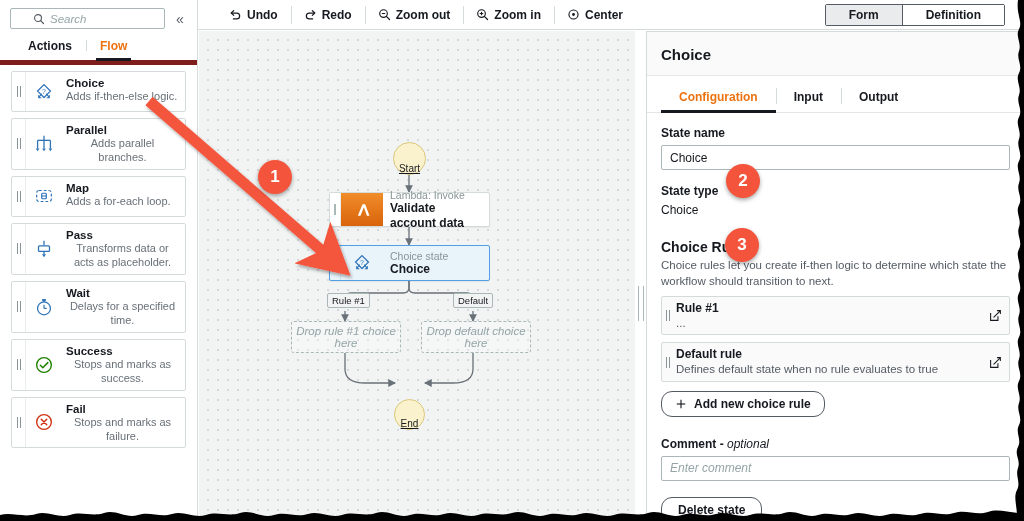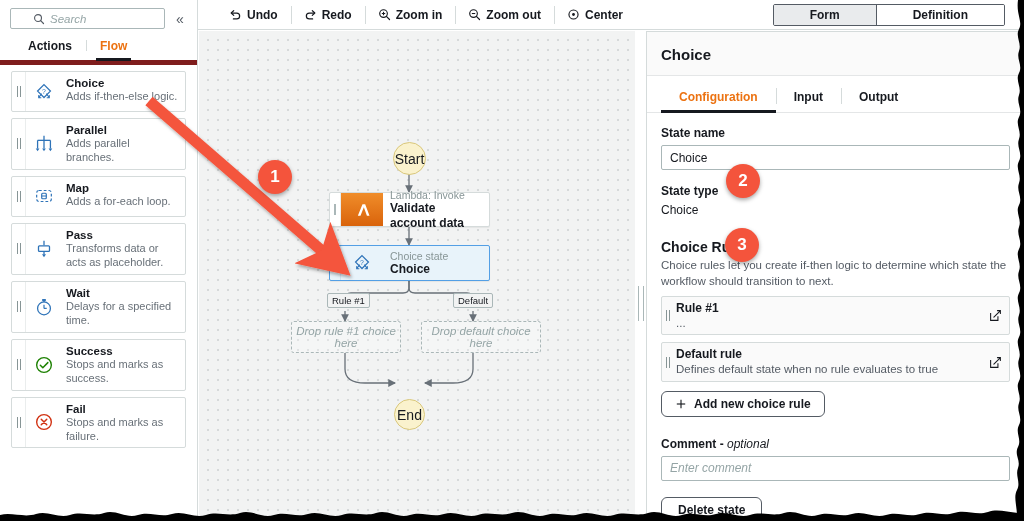--- a/index.html
+++ b/index.html
@@ -53,38 +53,38 @@
   }
   .grip {
     width:14px; display:flex; align-items:center; justify-content:center; flex:none;
     border-right:1px solid #eaeded;
   }
   .grip i { display:block; width:1px; height:11px; background:#879596; margin:0 1px; }
   .grip span { display:flex; }
   .pal-icon { width:36px; display:flex; align-items:center; justify-content:center; flex:none; }
   .pal-txt { padding: 4px 6px 4px 4px; line-height:1.25; }
   .pal-title { font-weight:bold; font-size:11.5px; color:#16191f; }
-  .pal-desc { font-size:11px; color:#687078; }
+  .pal-desc { font-size:11px; color:#687078;text-align:center; }
 
   
   #toolbar {
     position:absolute; left:198px; top:0; width:826px; height:30px;
     background:#fff; border-bottom:1px solid #d5dbdb; display:flex; align-items:center;
   }
   .tb-btn {
     display:flex; align-items:center; gap:5px; padding:0 13px; height:30px;
     font-size:12px; font-weight:bold; color:#16191f; cursor:pointer; position:relative;
   }
   .tb-btn.div:before{ content:""; position:absolute; left:0; top:6px; bottom:6px; width:1px; background:#d5dbdb;}
   .tb-spacer{ flex:1; }
   .seg {
     display:flex; margin-right:19px; border:1px solid #545b64; border-radius:2px; overflow:hidden;
   }
   .seg div {
-    padding:3px 36px; font-size:12px; font-weight:bold; color:#16191f; cursor:pointer; background:#fff;
+    padding:3px 23px; font-size:12px; font-weight:bold; color:#16191f; cursor:pointer; background:#fff;
   }
   .seg div.on { background:#e9ebed; border-right:1px solid #545b64; }
 
   
   #canvas {
     position:absolute; left:199px; top:31px; width:436px; height:490px;
     background-color:#f2f3f3;
     background-image: radial-gradient(#d6d9da 1px, transparent 1px);
     background-size: 10px 10px;
     background-position: 4px 4px;
@@ -101,21 +101,21 @@
   }
   .node .grip2 { width:11px; display:flex; align-items:center; justify-content:center; flex:none; border-right:1px solid #eaeded;}
   .node .grip2 i{ width:2px; height:11px; background:#aab7b8; display:block;}
   .node-icon { width:42px; display:flex; align-items:center; justify-content:center; flex:none; }
   .node-body{ padding:4px 10px 4px 7px; line-height:1.2; display:flex; flex-direction:column; justify-content:center;}
   .node-sub{ font-size:10.5px; color:#879596; }
   .node-name{ font-size:12px; font-weight:bold; color:#16191f; }
 
   .term {
     position:absolute; border-radius:50%; background:#faf2cd; border:1px solid #d9c77b;
-    display:flex; align-items:center; justify-content:center; font-size:14px; color:#16191f;
+    display:flex; align-items:flex-end; justify-content:center; font-size:10px; color:#16191f;text-decoration:underline;
   }
   .branch-lbl {
     position:absolute; background:#f2f3f3; border:1px solid #aab7b8; border-radius:2px;
     font-size:9.5px; color:#16191f; padding:1px 4px; line-height:1.2;
   }
   .dropzone {
     position:absolute; border:1px dashed #aab7b8; border-radius:3px; background:rgba(255,255,255,0.25);
     display:flex; align-items:center; justify-content:center;
     font-size:11.5px; font-style:italic; color:#95a5a6; text-align:center;
   }
@@ -148,21 +148,21 @@
     background:#fafafa; margin-top:7px; min-height:32px;
   }
   .rule .rg{ width:12px; display:flex; align-items:center; justify-content:center; flex:none;}
   .rule .rg i{ width:1px;height:11px;background:#879596;display:block;margin:0 1px;}
   .rule .rbody{ flex:1; padding:4px 4px 4px 2px; line-height:1.25;}
   .rule .rt{ font-size:12px; font-weight:bold; color:#16191f;}
   .rule .rd{ font-size:11.5px; color:#545b64;}
   .rule .redit{ width:28px; display:flex; align-items:center; justify-content:center; flex:none; cursor:pointer;}
   .btn {
     display:inline-flex; align-items:center; gap:7px; border:1px solid #545b64;
-    border-radius:6px; background:#fff; padding:5px 13px; font-size:12px; font-weight:bold;
+    border-radius:11px; background:#fff; padding:5px 13px; font-size:12px; font-weight:bold;
     color:#16191f; cursor:pointer;
   }
 
   
   #anno { position:absolute; left:0; top:0; width:1024px; height:521px; pointer-events:none; }
   .badge {
     position:absolute; width:34px; height:34px; border-radius:50%;
     background:#f4543c; color:#fff; font-size:17px; font-weight:bold;
     display:flex; align-items:center; justify-content:center;
     box-shadow:0 2px 4px rgba(0,0,0,.35);
@@ -359,31 +359,31 @@
         <path d="M12.8 6.2 H6.5 a3.6 3.6 0 1 0 0 7.2 h4.1" fill="none" stroke="#16191f" stroke-width="1.5" stroke-linecap="round"></path>
         <path d="M10.2 3.2 L13.3 6.2 L10.2 9.1" fill="none" stroke="#16191f" stroke-width="1.5" stroke-linecap="round" stroke-linejoin="round"></path>
       </svg>
       <span>Redo</span>
     </div>
     <div class="tb-btn div">
       <svg width="13" height="13" viewBox="0 0 16 16">
         <circle cx="6.8" cy="6.8" r="4.7" fill="none" stroke="#16191f" stroke-width="1.4"></circle>
         <line x1="10.3" y1="10.3" x2="14.2" y2="14.2" stroke="#16191f" stroke-width="1.5" stroke-linecap="round"></line>
         <line x1="4.7" y1="6.8" x2="8.9" y2="6.8" stroke="#16191f" stroke-width="1.3"></line>
-        <line x1="6.8" y1="4.7" x2="6.8" y2="8.9" stroke="#16191f" stroke-width="1.3"></line>
       </svg>
-      <span>Zoom in</span>
+      <span>Zoom out</span>
     </div>
     <div class="tb-btn div">
       <svg width="13" height="13" viewBox="0 0 16 16">
         <circle cx="6.8" cy="6.8" r="4.7" fill="none" stroke="#16191f" stroke-width="1.4"></circle>
         <line x1="10.3" y1="10.3" x2="14.2" y2="14.2" stroke="#16191f" stroke-width="1.5" stroke-linecap="round"></line>
         <line x1="4.7" y1="6.8" x2="8.9" y2="6.8" stroke="#16191f" stroke-width="1.3"></line>
+        <line x1="6.8" y1="4.7" x2="6.8" y2="8.9" stroke="#16191f" stroke-width="1.3"></line>
       </svg>
-      <span>Zoom out</span>
+      <span>Zoom in</span>
     </div>
     <div class="tb-btn div">
       <svg width="13" height="13" viewBox="0 0 16 16">
         <circle cx="8" cy="8" r="5.6" fill="none" stroke="#16191f" stroke-width="1.4"></circle>
         <circle cx="8" cy="8" r="1.7" fill="#16191f"></circle>
       </svg>
       <span>Center</span>
     </div>
     <div class="tb-spacer"></div>
     <div class="seg">
@@ -444,21 +444,21 @@
       <div class="node-body">
         <div class="node-sub">Choice state</div>
         <div class="node-name">Choice</div>
       </div>
     </div>
 
     <div class="branch-lbl" style="left:128px;top:262px;">Rule #1</div>
     <div class="branch-lbl" style="left:254px;top:262px;">Default</div>
 
     <div class="dropzone" style="left:92px;top:290px;width:110px;height:32px;">Drop rule #1 choice here</div>
-    <div class="dropzone" style="left:222px;top:290px;width:120px;height:32px;">Drop default choice here</div>
+    <div class="dropzone" style="left:222px;top:290px;width:110px;height:32px;">Drop default choice here</div>
 
     <div class="term" style="left:195px;top:368px;width:31px;height:31px;">
       <span>End</span>
     </div>
   </div>
 
   <div id="divider">
     <div class="handle">
         <i></i>
         <i></i>

